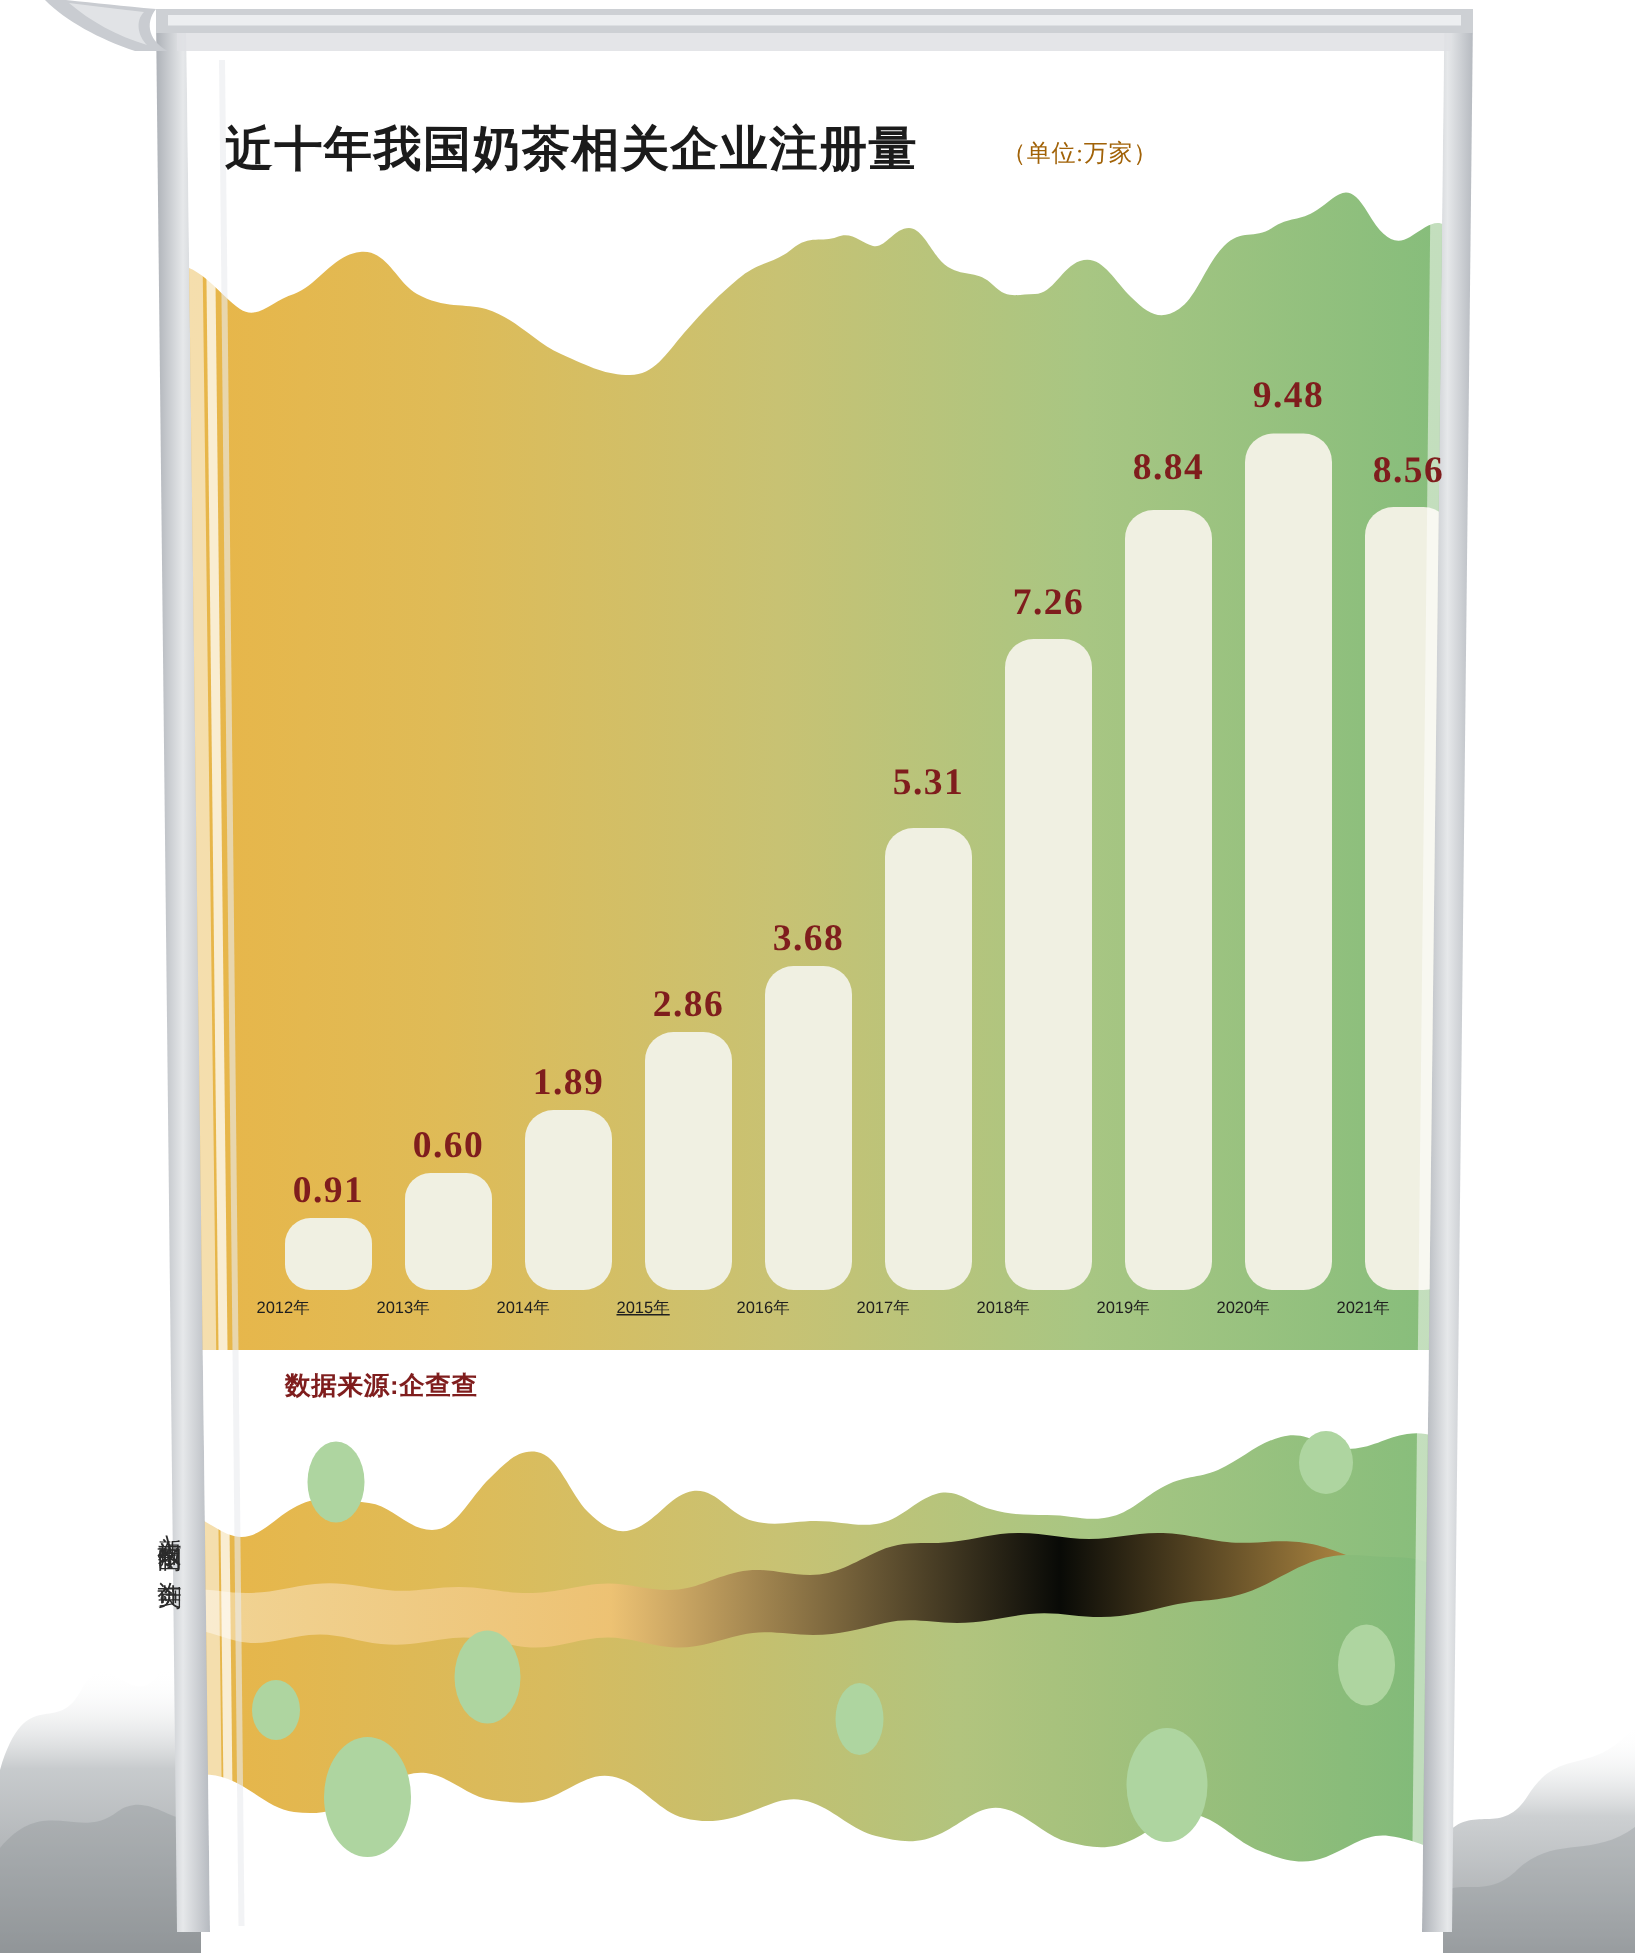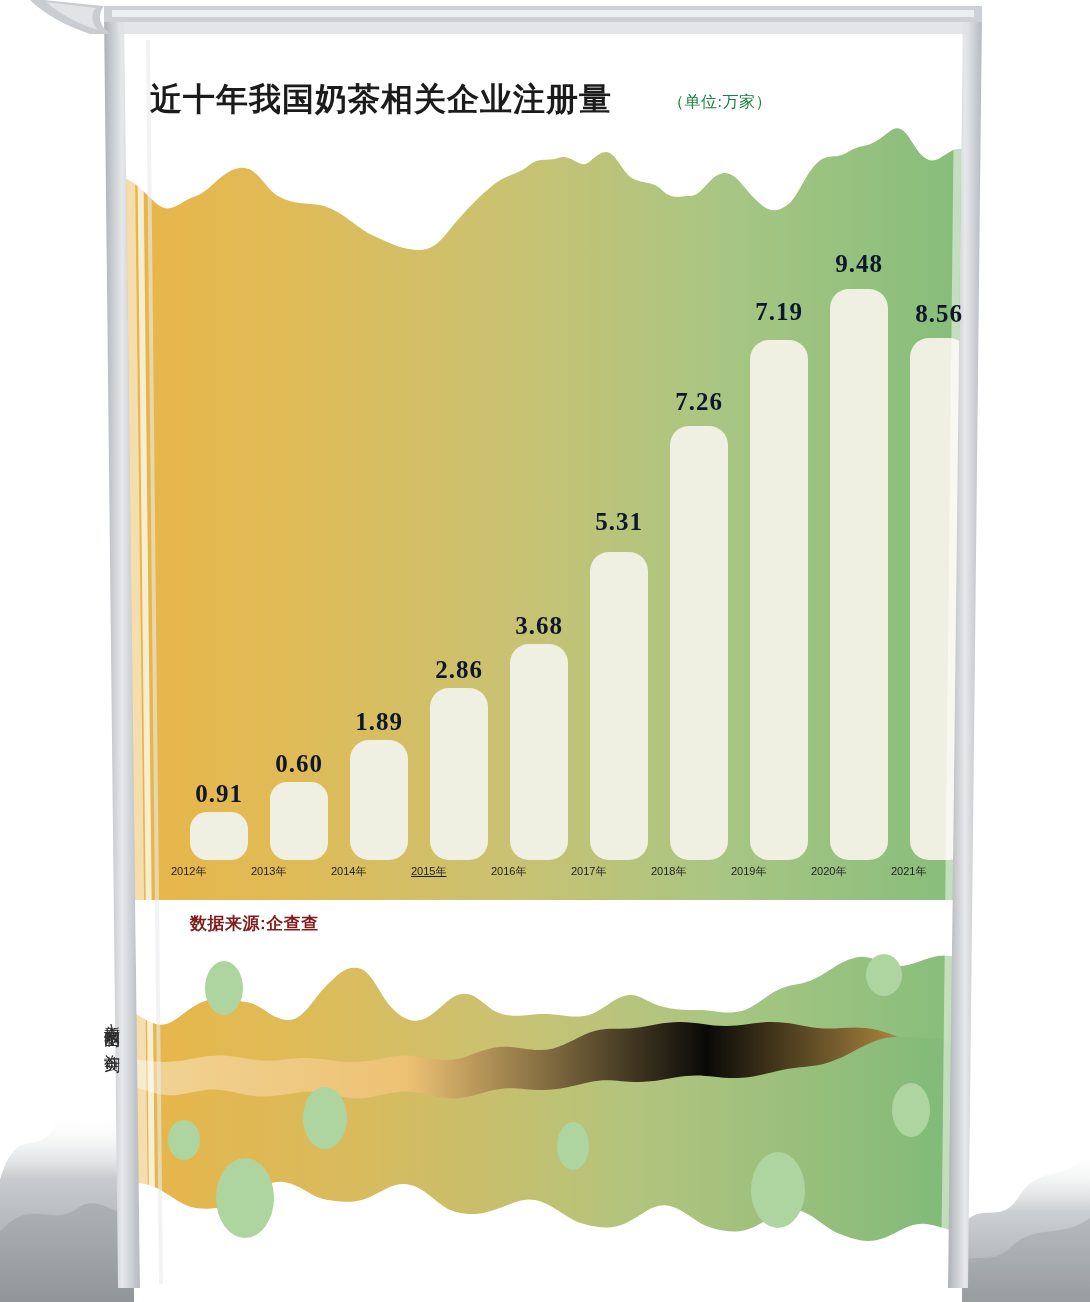--- a/index.html
+++ b/index.html
@@ -13,38 +13,38 @@
   
   .title{
     position:absolute;left:150px;top:78px;
     font-family:"Liberation Serif","DejaVu Serif",serif;
     font-weight:bold;font-size:32px;color:#1b1b1b;letter-spacing:1px;
     white-space:nowrap;
   }
   .unit{
     position:absolute;left:668px;top:92px;
     font-family:"Liberation Serif","DejaVu Serif",serif;
-    font-size:16px;color:#15803d;white-space:nowrap;letter-spacing:.5px;
+    font-size:16px;color:#a16207;white-space:nowrap;letter-spacing:.5px;
   }
   .source{
     position:absolute;left:190px;top:912px;
     font-family:"Liberation Sans","DejaVu Sans",sans-serif;
     font-weight:bold;font-size:17px;color:#7f1d1d;white-space:nowrap;letter-spacing:.5px;
   }
   .credit{
     position:absolute;left:104px;top:1012px;
     writing-mode:vertical-rl;text-orientation:upright;
     font-family:"Liberation Sans","DejaVu Sans",sans-serif;
     font-size:16px;color:#2b2b2b;letter-spacing:2px;line-height:1;
   }
 
   .vlabel{
     position:absolute;
     font-family:"Liberation Serif","DejaVu Serif",serif;
-    font-weight:bold;font-size:25px;color:#0f172a;
+    font-weight:bold;font-size:25px;color:#7f1d1d;
     text-align:center;width:110px;letter-spacing:1px;
   }
   .xlabel{
     position:absolute;top:864px;
     font-family:"Liberation Sans","DejaVu Sans",sans-serif;
     font-size:11px;color:#1f1f1f;text-align:left;width:96px;
     letter-spacing:0px;
   }
 </style>
 </head>
@@ -232,21 +232,21 @@
   <div class="title">近十年我国奶茶相关企业注册量</div>
   <div class="unit">（单位:万家）</div>
 
   <div class="vlabel" style="left:164px; top:780px;">0.91</div>
   <div class="vlabel" style="left:244px; top:750px;">0.60</div>
   <div class="vlabel" style="left:324px; top:708px;">1.89</div>
   <div class="vlabel" style="left:404px; top:656px;text-align:center;">2.86</div>
   <div class="vlabel" style="left:484px; top:612px;">3.68</div>
   <div class="vlabel" style="left:564px; top:508px;">5.31</div>
   <div class="vlabel" style="left:644px; top:388px;">7.26</div>
-  <div class="vlabel" style="left:724px; top:298px;">7.19</div>
+  <div class="vlabel" style="left:724px; top:298px;">8.84</div>
   <div class="vlabel" style="left:804px; top:250px;">9.48</div>
   <div class="vlabel" style="left:884px; top:300px;">8.56</div>
 
   <div class="xlabel" style="left:171px;">2012年</div>
   <div class="xlabel" style="left:251px;">2013年</div>
   <div class="xlabel" style="left:331px;">2014年</div>
   <div class="xlabel" style="left:411px;text-decoration:underline;">2015年</div>
   <div class="xlabel" style="left:491px;">2016年</div>
   <div class="xlabel" style="left:571px;">2017年</div>
   <div class="xlabel" style="left:651px;">2018年</div>

